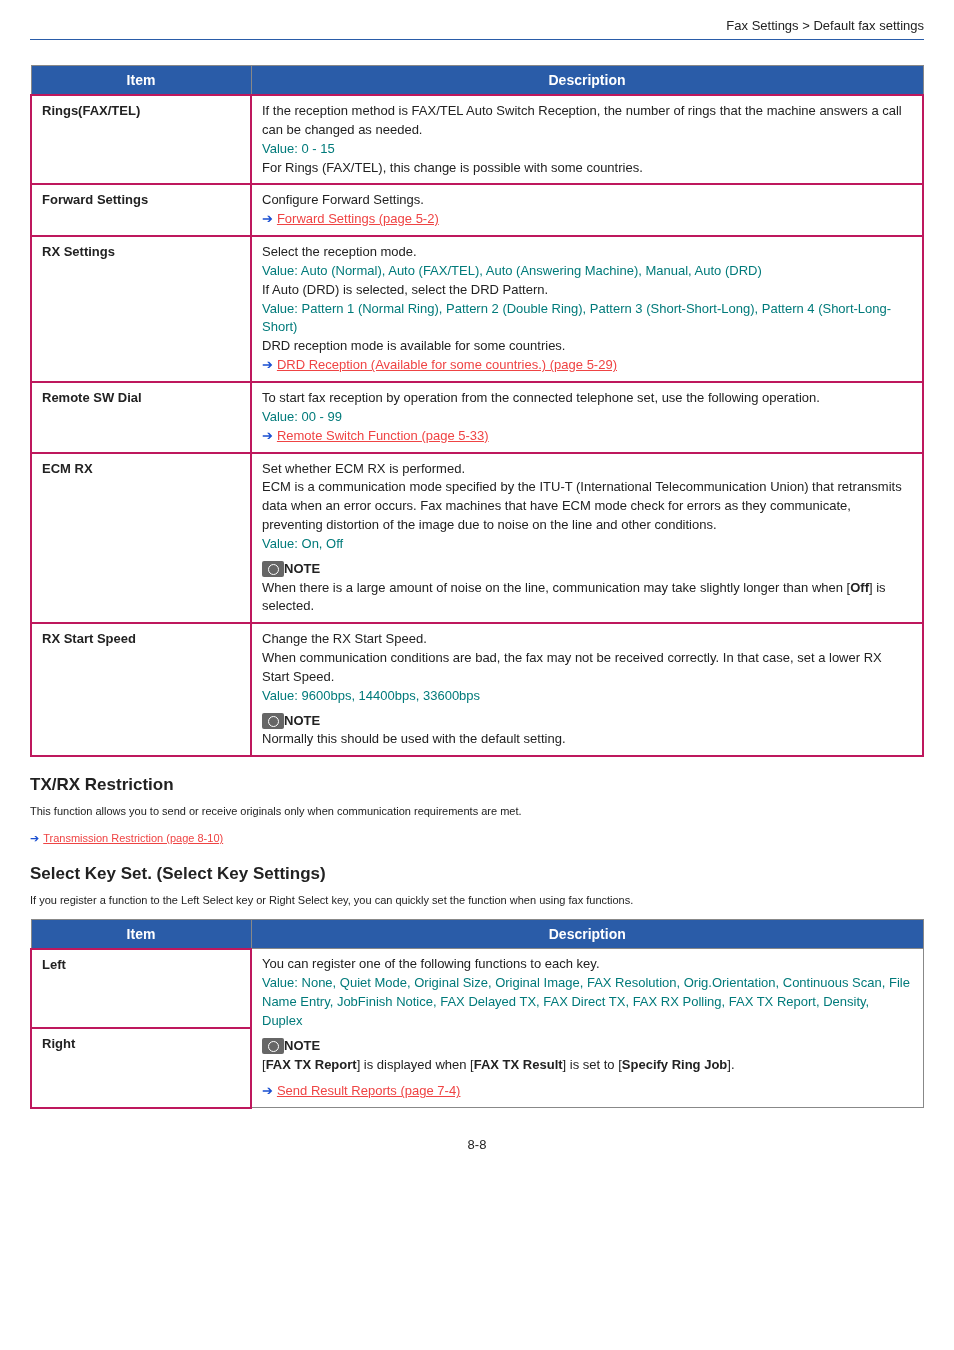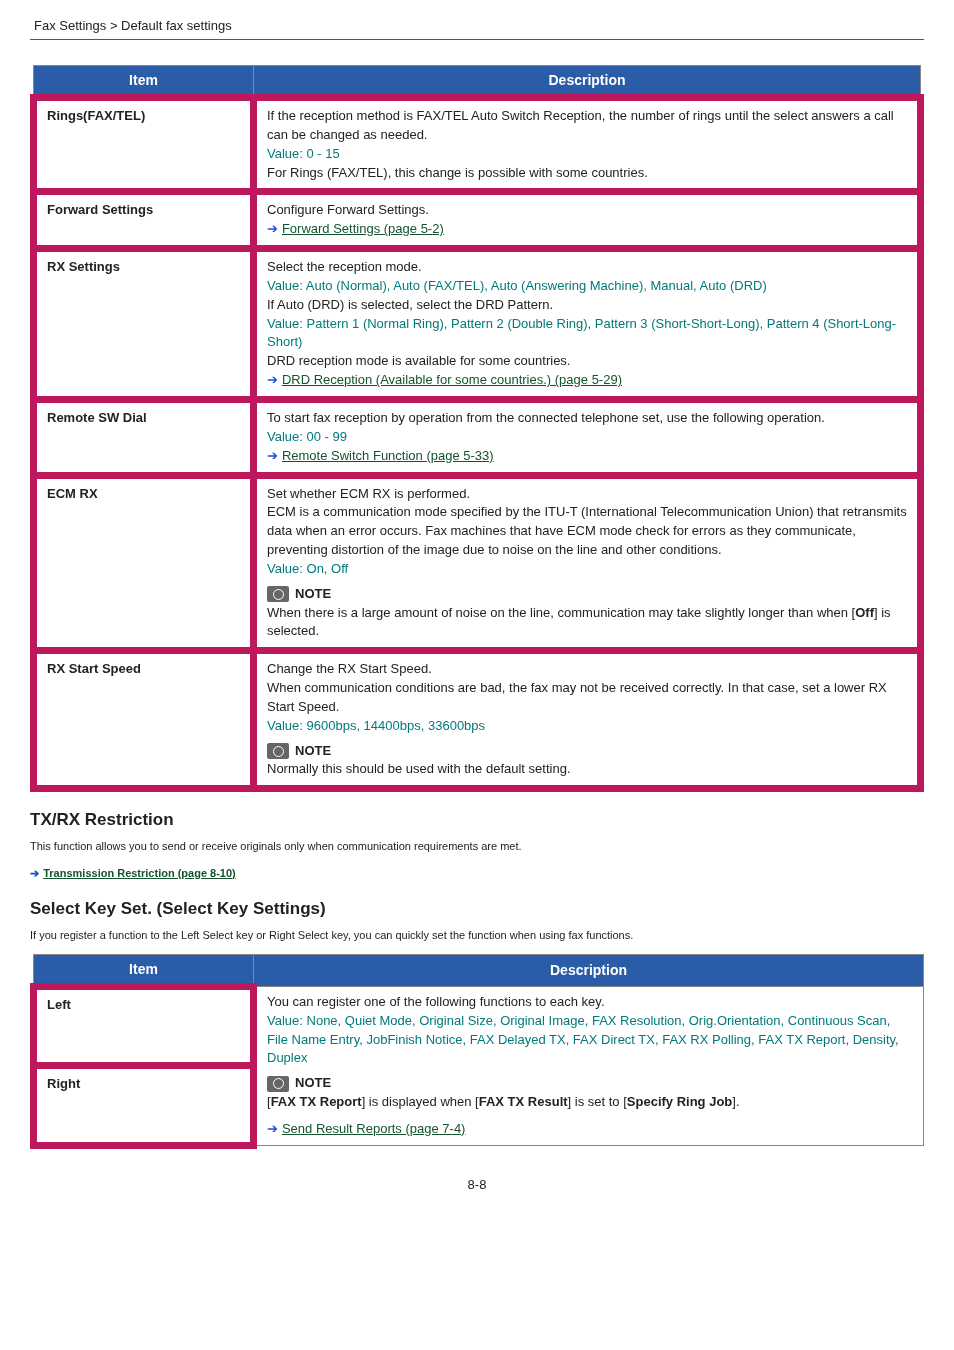--- a/index.html
+++ b/index.html
@@ -9,20 +9,21 @@
     color: #222;
     margin: 0;
     padding: 0 30px 30px 30px;
     background: #fff;
     width: 954px;
   }
   .breadcrumb {
     font-size: 13px;
     padding: 18px 0 6px 4px;
     color: #222;
+    text-align: right;
   }
   .hr-top {
     border: none;
     border-top: 1.5px solid #2a5ca8;
     margin: 0 0 25px 0;
   }
   table.settings {
     width: 100%;
     border-collapse: collapse;
     margin-bottom: 18px;
@@ -30,45 +31,44 @@
   table.settings th {
     background: #2a5ca8;
     color: #fff;
     font-weight: bold;
     padding: 6px 8px;
     border: 1px solid #888;
     font-size: 14px;
   }
   table.settings th.item-col { width: 220px; }
   table.settings td {
-    border: 7px solid #be185d;
+    border: 2px solid #be185d;
     padding: 6px 10px;
     vertical-align: top;
     line-height: 1.45;
     font-size: 13px;
   }
   table.settings td.item {
     font-weight: bold;
     background: #fff;
   }
   .val { color: #007a7a; }
   .link {
-    color: #14532d;
+    color: #ef4444;
     text-decoration: underline;
   }
   .arrow {
     color: #1a4fd1;
     display: inline-block;
     margin-right: 4px;
     text-decoration: none;
   }
   .note-header {
     display: flex;
     align-items: center;
-    gap: 6px;
     margin: 6px 0 0 0;
     font-weight: bold;
     font-size: 13px;
   }
   .note-icon {
     width: 22px;
     height: 16px;
     background: #666;
     display: inline-flex;
     align-items: center;
@@ -121,21 +121,21 @@
     <tr>
       <th class="item-col">Item</th>
       <th>Description</th>
     </tr>
   </thead>
   <tbody>
 
     <tr>
       <td class="item">Rings(FAX/TEL)</td>
       <td>
-        <span>If the reception method is FAX/TEL Auto Switch Reception, the number of rings until the select answers a call can be changed as needed.</span><br>
+        <span>If the reception method is FAX/TEL Auto Switch Reception, the number of rings that the machine answers a call can be changed as needed.</span><br>
         <span class="val">Value</span><span class="val">: 0 - 15</span><br>
         <span>For Rings (FAX/TEL), this change is possible with some countries.</span>
       </td>
     </tr>
 
     <tr>
       <td class="item">Forward Settings</td>
       <td>
         <span>Configure Forward Settings.</span><br>
         <span class="arrow">➔</span><a href="#" class="link">Forward Settings (page 5-2)</a>
@@ -189,21 +189,21 @@
           <span>NOTE</span>
         </div>
         <span>Normally this should be used with the default setting.</span>
       </td>
     </tr>
   </tbody>
 </table>
 
 <h2 class="section">TX/RX Restriction</h2>
 <p class="body">This function allows you to send or receive originals only when communication requirements are met.</p>
-<p class="body" style="margin-top:2px;font-weight:bold;">
+<p class="body" style="margin-top:2px;">
   <span class="arrow">➔</span><a href="#" class="link">Transmission Restriction (page 8-10)</a>
 </p>
 
 <h2 class="section">Select Key Set. (Select Key Settings)</h2>
 <p class="body">If you register a function to the Left Select key or Right Select key, you can quickly set the function when using fax functions.</p>
 
 <table class="settings keys">
   <thead>
     <tr>
       <th class="item-col">Item</th>

